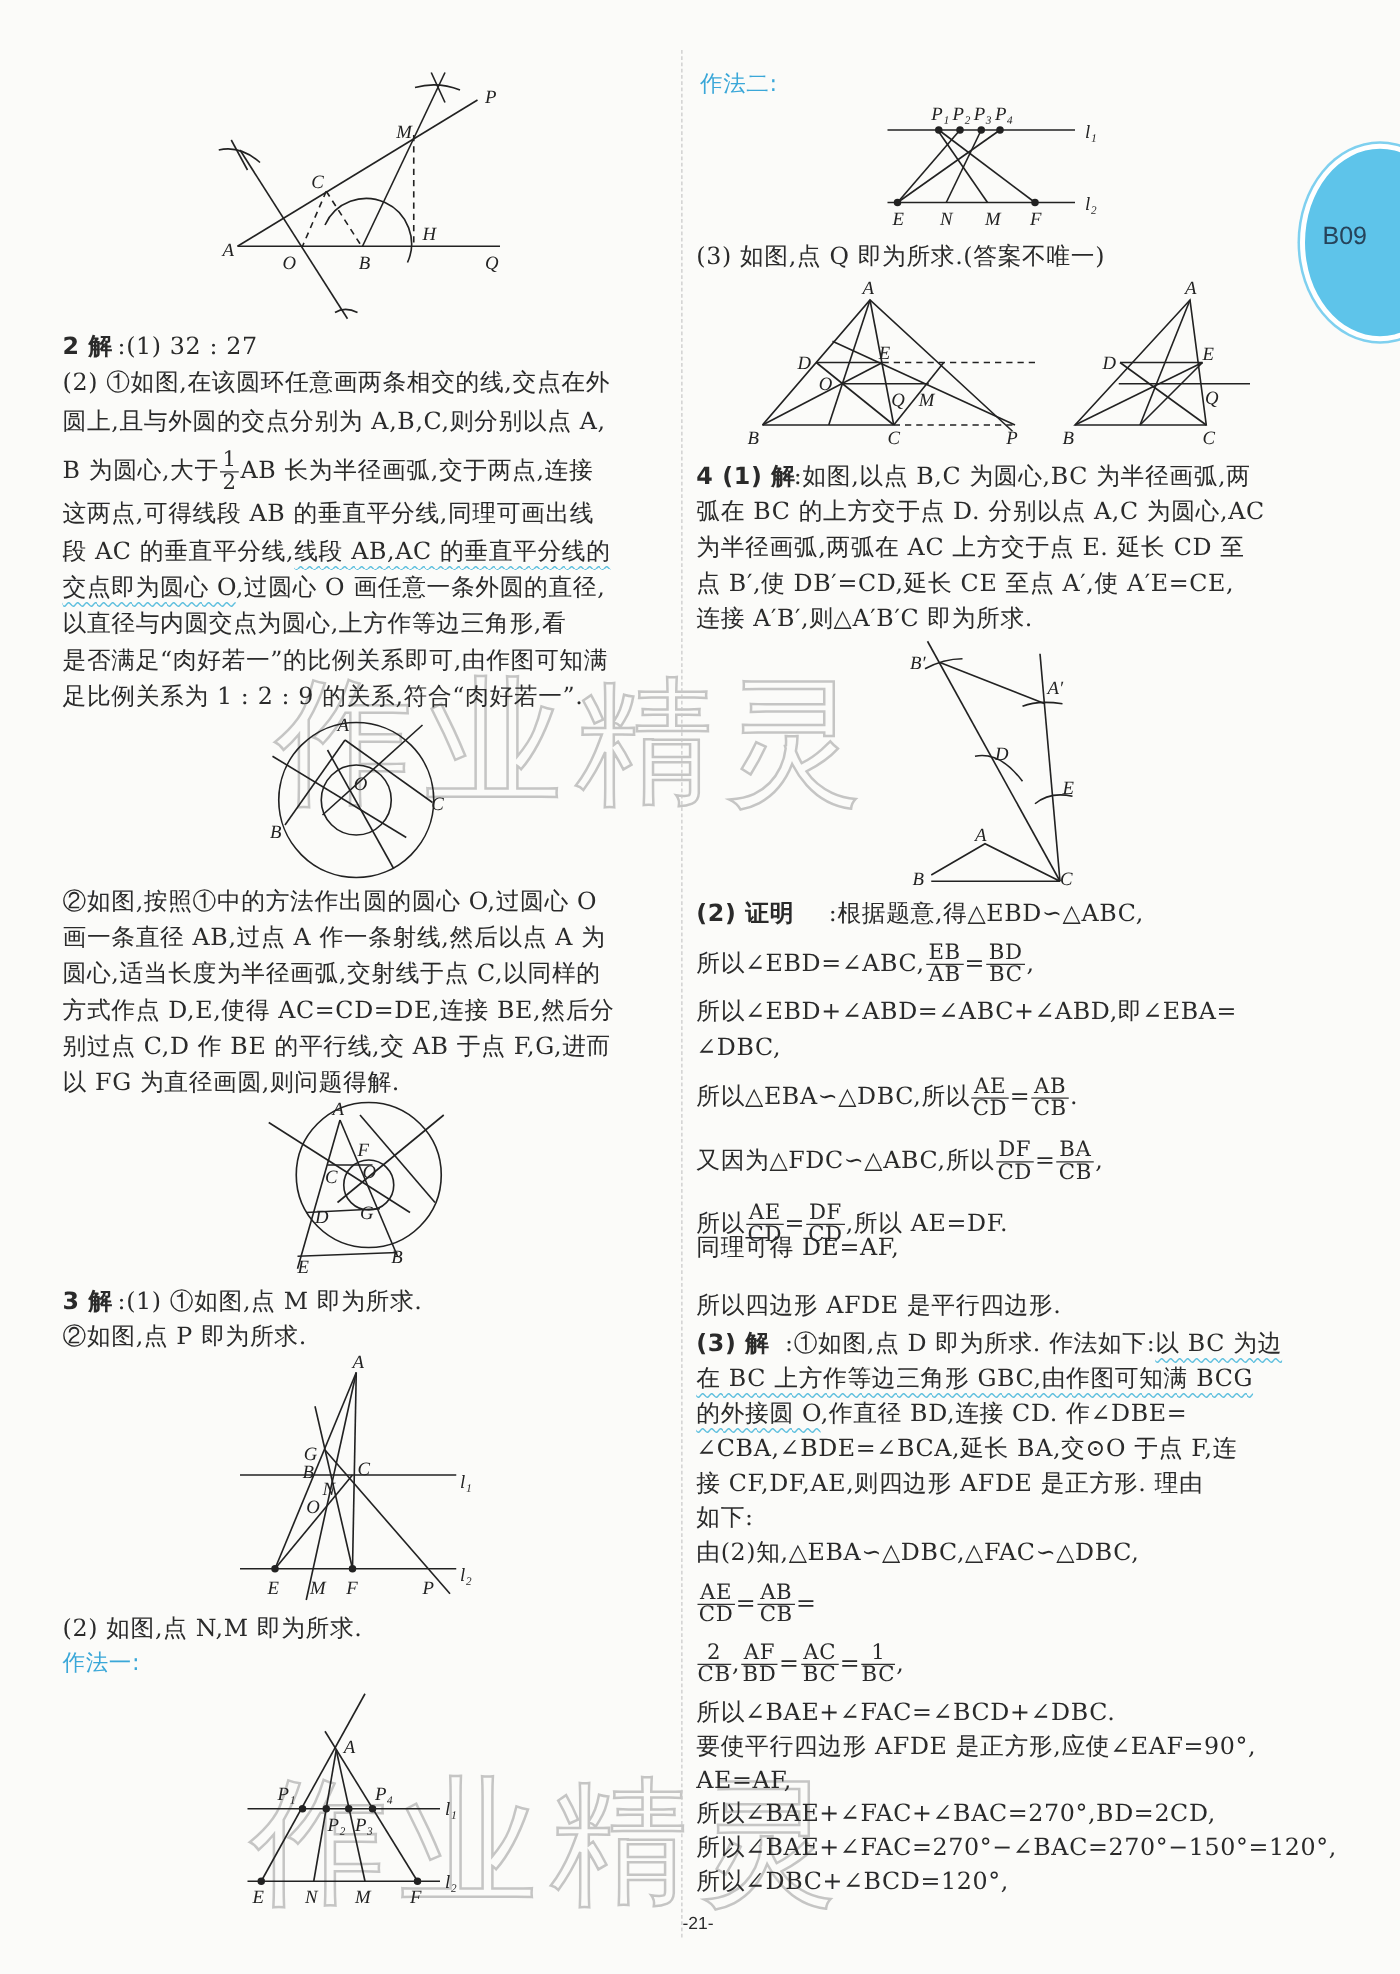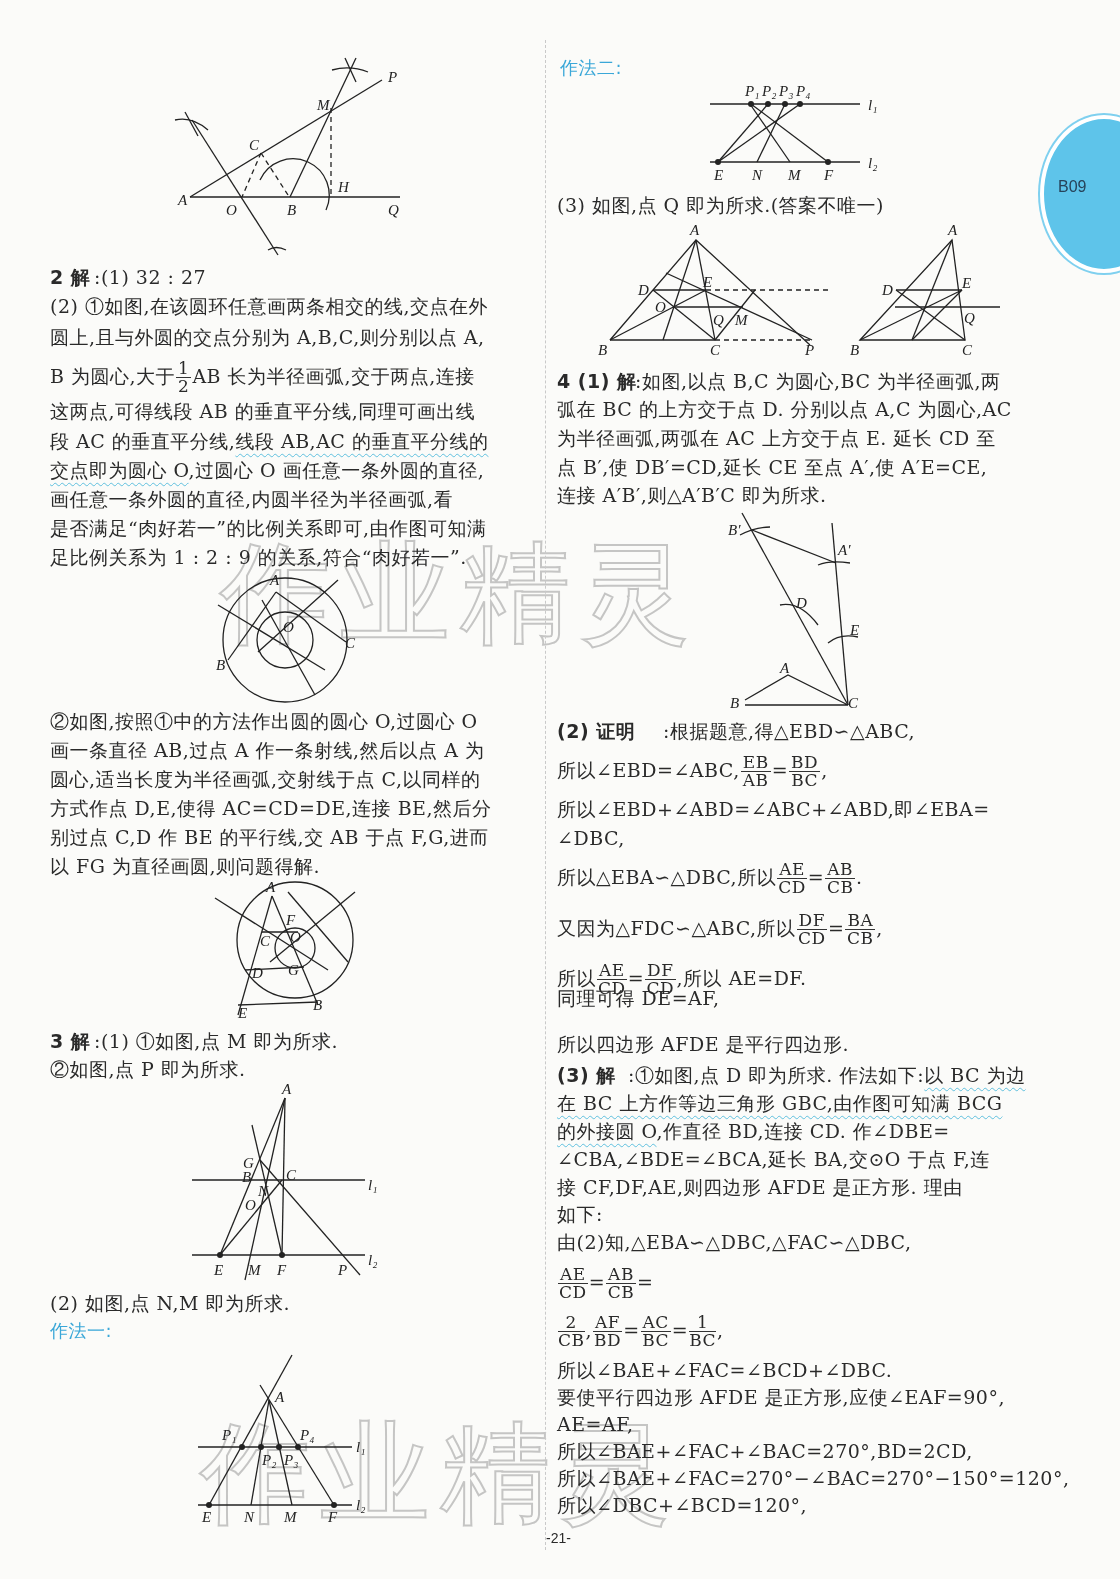--- a/index.html
+++ b/index.html
@@ -10,21 +10,21 @@
   .blue{color:#3aa7d8;font-family:"DejaVu Sans","Liberation Sans",sans-serif;font-size:18px;}
   .wavy{text-decoration:underline wavy #5fc0de;text-decoration-thickness:1px;text-underline-offset:5px;}
   .divider{position:absolute;left:545px;top:40px;width:0;height:1510px;border-left:1px dashed #c9c9c9;}
   svg{position:absolute;overflow:visible;}
   svg text{font-family:"Liberation Serif","DejaVu Serif",serif;font-style:italic;font-size:15px;fill:#222;}
   svg line,svg path,svg circle.o{stroke:#222;stroke-width:1.3;fill:none;}
   .dash{stroke-dasharray:5 4;}
   .dot{fill:#222;stroke:none;}
   .badge{position:absolute;left:1040px;top:115px;width:120px;height:150px;border-radius:50%;
          background:#5ec4ea;border:4px solid #fff;box-shadow:0 0 0 2px #7fd0ef;}
-  .badge-text{position:absolute;left:1058px;top:178px;font-family:"Liberation Sans",sans-serif;font-size:16px;color:#26435a;}
+  .badge-text{position:absolute;left:1058px;top:178px;font-family:"Liberation Sans",sans-serif;font-size:20px;color:#26435a;}
   .pageno{position:absolute;left:546px;top:1530px;font-size:14px;font-family:"Liberation Sans",sans-serif;}
   .wm{position:absolute;font-family:"DejaVu Sans",sans-serif;font-size:110px;color:transparent;
       -webkit-text-stroke:2px #9a9a9a;opacity:0.55;letter-spacing:10px;white-space:nowrap;}
   .frac{display:inline-block;vertical-align:middle;text-align:center;font-size:17px;line-height:17px;margin:0 1px;}
   .frac span{display:block;}
   .frac .num{border-bottom:1px solid #333;padding:0 2px;}
 </style>
 </head>
 <body>
 
@@ -67,21 +67,21 @@
 <div class="line" style="left:50px;top:360px;">
   <span>B 为圆心,大于</span><span class="frac"><span class="num">1</span><span>2</span></span><span>AB 长为半径画弧,交于两点,连接</span>
 </div>
 <div class="line" style="left:50px;top:398px;">这两点,可得线段 AB 的垂直平分线,同理可画出线</div>
 <div class="line" style="left:50px;top:428px;">
   <span>段 AC 的垂直平分线,</span><span class="wavy">线段 AB,AC 的垂直平分线的</span>
 </div>
 <div class="line" style="left:50px;top:457px;">
   <span class="wavy">交点即为圆心 O</span><span>,过圆心 O 画任意一条外圆的直径,</span>
 </div>
-<div class="line" style="left:50px;top:486px;">画任意一条外圆的直径,内圆半径为半径画弧,看</div>
+<div class="line" style="left:50px;top:486px;">以直径与内圆交点为圆心,上方作等边三角形,看</div>
 <div class="line" style="left:50px;top:515px;">是否满足“肉好若一”的比例关系即可,由作图可知满</div>
 <div class="line" style="left:50px;top:544px;">足比例关系为 1 : 2 : 9 的关系,符合“肉好若一”.</div>
 
 <svg style="left:200px;top:560px;" width="180" height="150">
   <circle class="o" cx="85" cy="80" r="62"></circle>
   <circle class="o" cx="85" cy="80" r="28"></circle>
   <line x1="18" y1="45" x2="125" y2="110"></line>
   <line x1="58" y1="92" x2="138" y2="20"></line>
   <line x1="28" y1="100" x2="76" y2="32"></line>
   <line x1="76" y1="32" x2="146" y2="82"></line>

